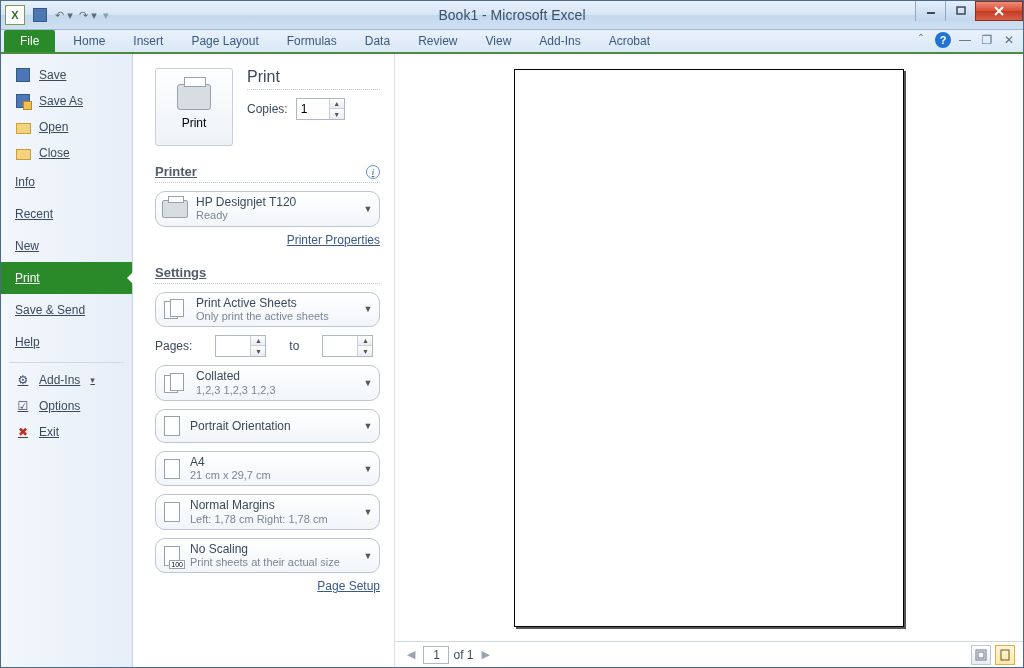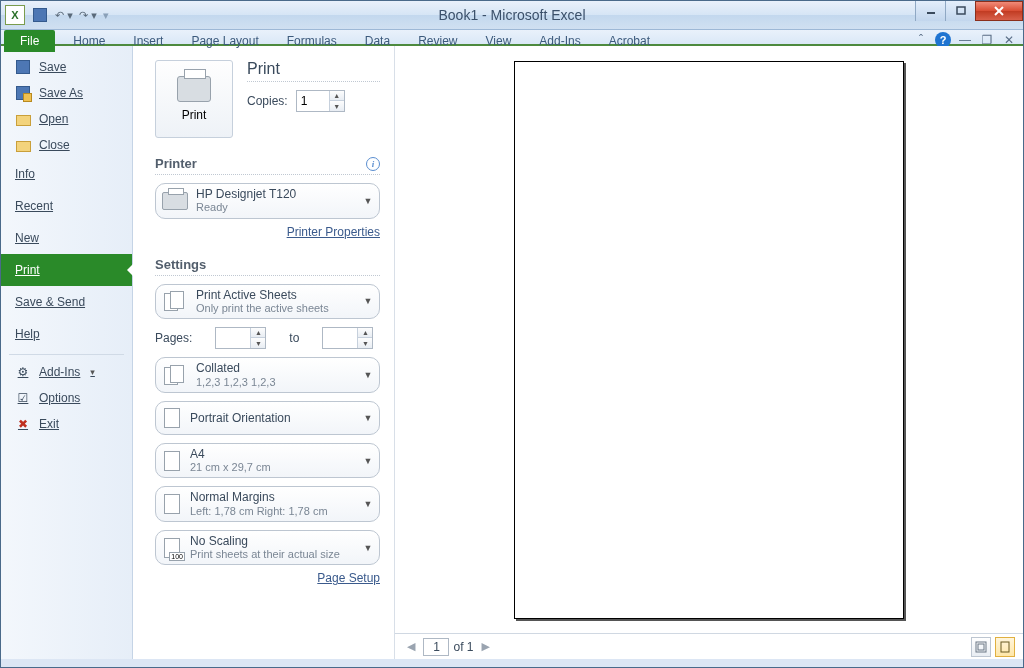--- a/index.html
+++ b/index.html
@@ -11,21 +11,21 @@
 .excel-logo { width: 20px; height: 20px; background: #fff; border: 1px solid #7a9c4d; display: flex; align-items: center; justify-content: center; font-size: 11px; color: #2a7028; font-weight: bold; margin-left:2px;margin-right:2px;}
 .qat-btn { width: 22px; height: 22px; display:flex;align-items:center;justify-content:center; color:#5a6a7a; font-size:11px;}
 .qat-sep { margin-left:2px; margin-right:2px; color:#8aa0b8; font-size:11px;}
 .titlebar-title { position: absolute; left: 50%; transform: translateX(-50%); font-size: 14px; color: #3b506a; }
 .win-controls { position: absolute; right: 0; top: 0; display: flex; }
 .win-btn { width: 30px; height: 20px; display: flex; align-items: center; justify-content: center; border-left: 1px solid #8fa8c4; background: linear-gradient(#e3eefb,#c2d6ed); }
 .win-btn.close { width: 48px; background: linear-gradient(#f08b79,#d84c32 50%,#c13b22 51%,#d8604a); border:1px solid #8a2f1c;}
 .win-btn svg { display:block; }
 
 
-.ribbon-tabs { height: 16px; background: linear-gradient(#e9f1fb,#dae8f7); border-bottom: 2px solid #4d8a3e; display: flex; align-items: flex-start; padding-left: 3px; position:relative; }
+.ribbon-tabs { height: 24px; background: linear-gradient(#e9f1fb,#dae8f7); border-bottom: 2px solid #4d8a3e; display: flex; align-items: flex-start; padding-left: 3px; position:relative; }
 .tab { padding: 4px 14px 4px; font-size: 12px; color: #3c5a7c; cursor: default; }
 .tab.file { background: #2a8a29; color: #fff; border-radius: 2px 2px 0 0; padding:4px 16px; margin-right:4px;}
 .ribbon-right { position:absolute; right:6px; top:2px; display:flex; gap:6px; align-items:center;}
 .ribbon-right .ricon { width:16px;height:16px;display:flex;align-items:center;justify-content:center;color:#5a6e86;font-size:12px;}
 .help-circle { width:16px;height:16px;border-radius:50%;background:#1f74d1;color:#fff;font-size:11px;font-weight:bold;display:flex;align-items:center;justify-content:center;}
 
 
 .main { display: flex; height: calc(100% - 53px); background: #fff; }
 
 
@@ -50,21 +50,21 @@
 .print-btn-box span { font-size:12px; }
 .print-right { flex:1; }
 .print-title { font-size: 16px; color: #3a4a5c; font-weight: normal; border-bottom: 1px dotted #c0c8d2; padding-bottom: 3px; margin-bottom: 8px;}
 .copies-row { display: flex; align-items: center; gap: 8px; font-size: 12px; color:#3a4a5c;}
 .spinner-input { display:flex; align-items:center; border:1px solid #aeb8c4; background:#fff; height:22px;}
 .spinner-input input { border:none; width:32px; padding:2px 4px; font-size:12px; outline:none;}
 .spinner-btns{display:flex;flex-direction:column;border-left:1px solid #c6d0dc;}
 .spinner-btns span{width:14px;height:10px;display:flex;align-items:center;justify-content:center;font-size:7px;color:#555;background:linear-gradient(#fdfdfd,#e8edf3);}
 .spinner-btns span:first-child{border-bottom:1px solid #c6d0dc;}
 
-.section-hdr { font-size: 13px; color: #525e6c; font-weight: bold; margin-top: 18px; border-bottom:1px dotted #c0c8d2; padding-bottom:3px; display:flex; justify-content:space-between; align-items:center;}
+.section-hdr { font-size: 13px; color: #525e6c; font-weight: bold; margin-top: 18px; border-bottom:1px dotted #c0c8d2; padding-bottom:3px; display:flex; justify-content:space-between; align-items:center;text-decoration:underline;}
 .info-icon{width:14px;height:14px;border-radius:50%;border:1px solid #5a8ed0;color:#5a8ed0;font-size:9px;display:flex;align-items:center;justify-content:center;font-style:italic;font-family:serif;}
 
 .dropdown { margin-top: 8px; border: 1px solid #bdc6d1; background: linear-gradient(#fff,#f2f5f9); border-radius:10px; display:flex; align-items:center; padding:3px 4px 3px 6px; gap:8px; position:relative;}
 .dropdown .dd-icon { width: 26px; height: 26px; flex-shrink:0; display:flex;align-items:center;justify-content:center;}
 .dropdown .dd-icon.small { width:20px; height:26px; }
 .dropdown .dd-text { flex:1; font-size:12px; color:#3a4a5c; line-height:1.2;}
 .dropdown .dd-text .sub { font-size:11px; color:#7a8694; }
 .dropdown .dd-arrow { width:14px; color:#555; font-size:9px; text-align:center;}
 .printer-small{width:26px;height:18px;background:#d8dde2;border:1px solid #98a2ac;border-radius:2px;position:relative;}
 .printer-small::before{content:"";position:absolute;top:-5px;left:5px;width:14px;height:5px;background:#fff;border:1px solid #98a2ac;}

